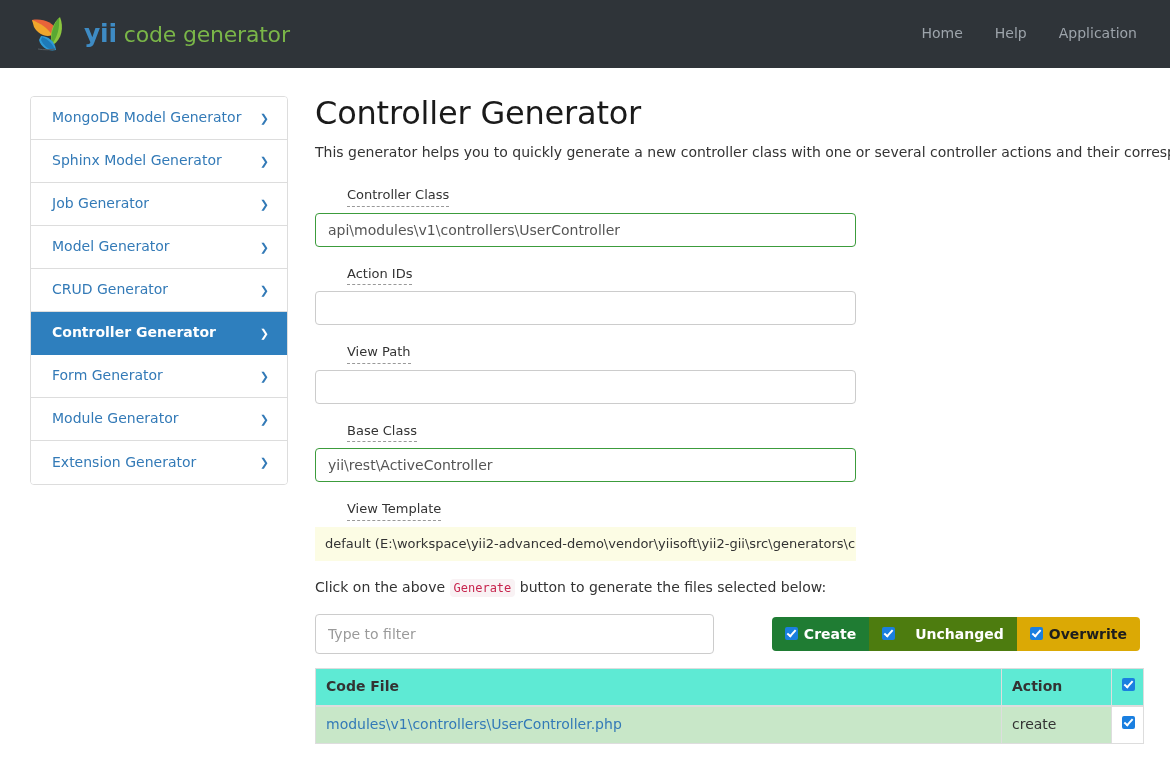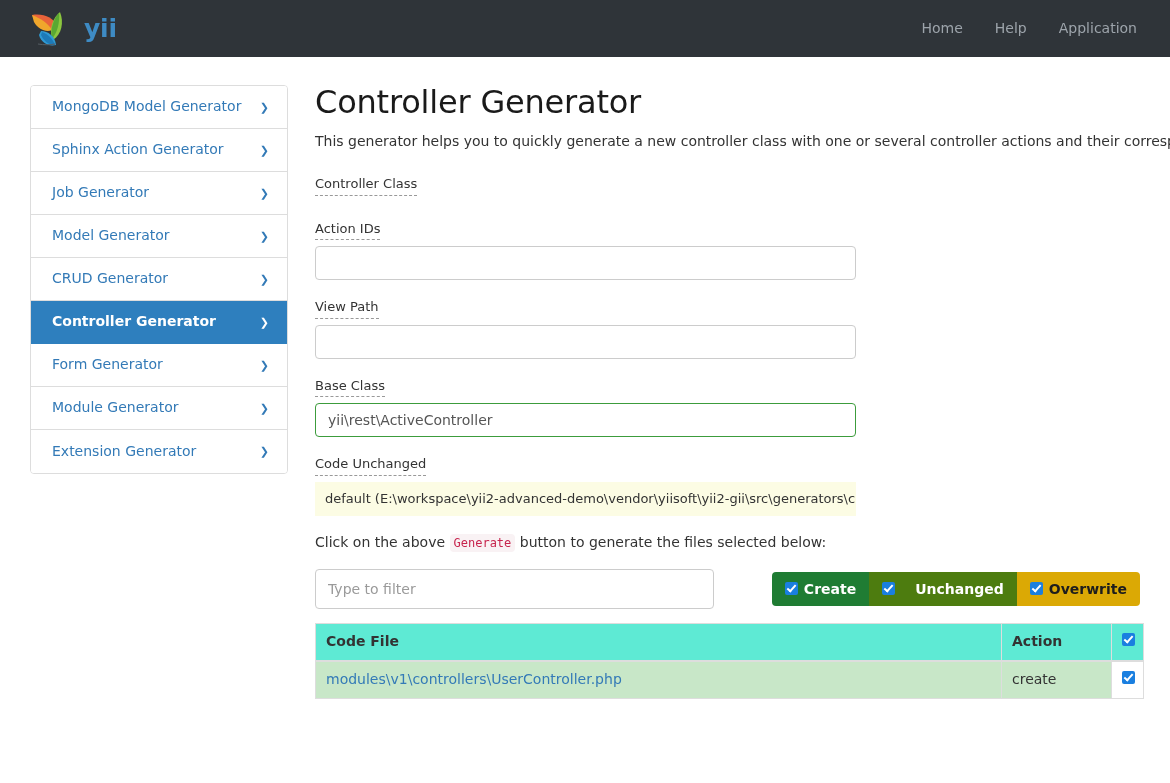--- a/index.html
+++ b/index.html
@@ -13,21 +13,21 @@
     background: #ffffff;
     font-family: "DejaVu Sans", "Liberation Sans", sans-serif;
     font-size: 14px;
     line-height: 1.42857;
     color: #333333;
     overflow: hidden;
   }
 
   
   .navbar {
-    height: 57px;
+    height: 68px;
     background: #2f3439;
     display: flex;
     align-items: center;
     padding: 0 22px 0 28px;
     box-sizing: border-box;
   }
   .brand {
     display: flex;
     align-items: center;
     gap: 10px;
@@ -134,20 +134,21 @@
   
   .form-group { margin-bottom: 17px; }
   .form-label {
     display: inline-block;
     font-size: 13px;
     color: #333333;
     margin-bottom: 6px;
     border-bottom: 1px dashed #999999;
     padding-bottom: 1px;
     cursor: help;
+    margin-left: 32px;
   }
   .form-control {
     display: block;
     width: 541px;
     height: 34px;
     box-sizing: border-box;
     padding: 6px 12px;
     font-size: 14px;
     font-family: "DejaVu Sans", "Liberation Sans", sans-serif;
     color: #555555;
@@ -312,38 +313,39 @@
       <path d="M4 6 C14 4 26 8 30 18 C24 22 14 20 8 14 Z" fill="#e8633a"></path>
       <path d="M4 6 C12 9 20 14 24 21 C18 24 10 20 6 13 Z" fill="#f0a62c"></path>
       <path d="M32 3 C36 13 34 25 25 31 C21 24 23 12 30 5 Z" fill="#8cc63f"></path>
       <path d="M31 4 C32 14 29 24 24 30 C22 22 25 11 30 5 Z" fill="#5aa832"></path>
       <path d="M13 22 C20 22 27 27 28 36 C20 38 13 33 11 26 Z" fill="#2f9ad4"></path>
       <path d="M14 23 C20 25 25 30 27 36 C20 36 15 31 13 26 Z" fill="#1d7ab8"></path>
       <path d="M10 35 C16 36 22 36 27 35" stroke="#555d63" stroke-width="1" fill="none"></path>
     </svg>
     <span class="brand-text">
       <span class="brand-yii">yii</span>
+      <span class="brand-cg">code generator</span>
     </span>
   </div>
   <div class="nav-links">
     <a class="nav-link">Home</a>
     <a class="nav-link">Help</a>
     <a class="nav-link">Application</a>
   </div>
 </div>
 
 <div class="page">
 
   <div class="sidebar">
     <div class="side-item">
       <span class="side-label">MongoDB Model Generator</span>
       <span class="chev">❯</span>
     </div>
     <div class="side-item">
-      <span class="side-label">Sphinx Action Generator</span>
+      <span class="side-label">Sphinx Model Generator</span>
       <span class="chev">❯</span>
     </div>
     <div class="side-item">
       <span class="side-label">Job Generator</span>
       <span class="chev">❯</span>
     </div>
     <div class="side-item">
       <span class="side-label">Model Generator</span>
       <span class="chev">❯</span>
     </div>
@@ -368,39 +370,40 @@
       <span class="chev">❯</span>
     </div>
   </div>
 
   <div class="main">
     <h1 class="title">Controller Generator</h1>
     <p class="lead">This generator helps you to quickly generate a new controller class with one or several controller actions and their corresponding views.</p>
 
     <div class="form-group">
       <label class="form-label">Controller Class</label>
+      <input class="form-control valid" type="text" value="api\modules\v1\controllers\UserController" style="">
     </div>
 
     <div class="form-group">
       <label class="form-label">Action IDs</label>
       <input class="form-control" type="text" value="" style="">
     </div>
 
     <div class="form-group">
       <label class="form-label">View Path</label>
       <input class="form-control" type="text" value="" style="">
     </div>
 
     <div class="form-group">
       <label class="form-label">Base Class</label>
       <input class="form-control valid" type="text" value="yii\rest\ActiveController" style="">
     </div>
 
     <div class="form-group">
-      <label class="form-label">Code Unchanged</label>
+      <label class="form-label">View Template</label>
       <div class="code-template">default (E:\workspace\yii2-advanced-demo\vendor\yiisoft\yii2-gii\src\generators\con…</div>
     </div>
 
 
     <div class="hint">
       <span>Click on the above </span><code class="inline">Generate</code><span> button to generate the files selected below:</span>
     </div>
 
     <div class="filter-row">
       <input class="filter-input" type="text" placeholder="Type to filter" style="">

